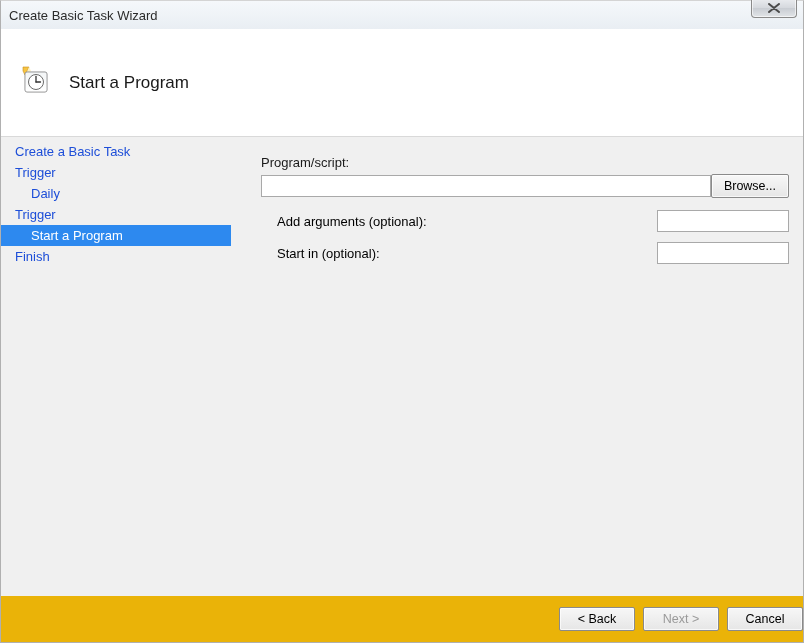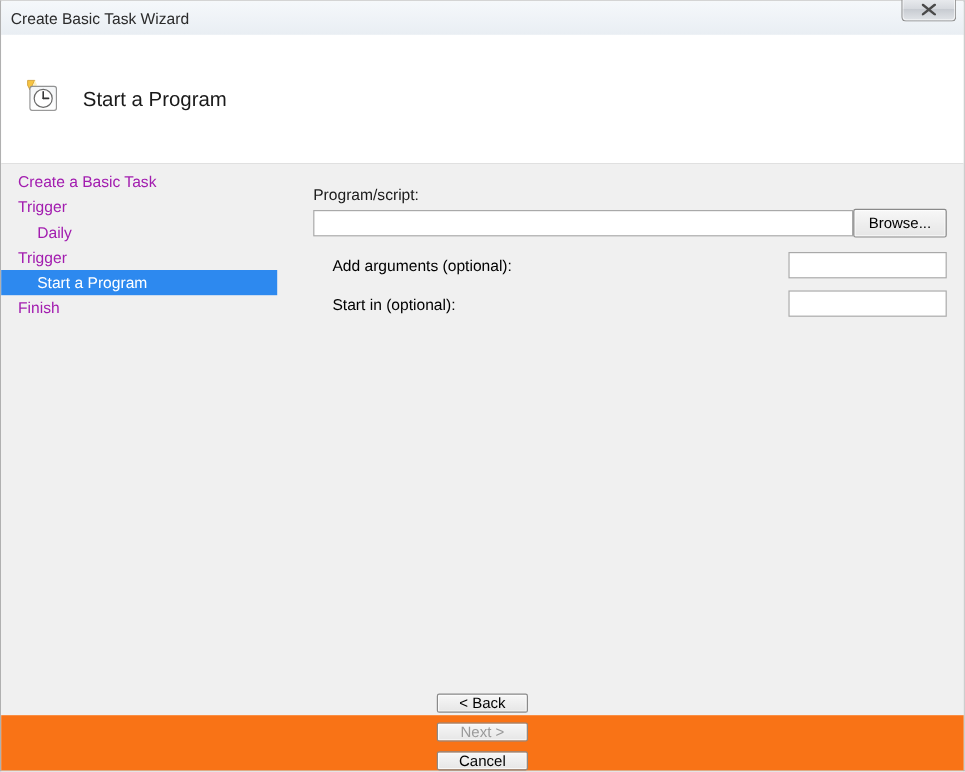--- a/index.html
+++ b/index.html
@@ -61,21 +61,21 @@
     display: flex;
     background: #f0f0f0;
   }
   .sidebar {
     width: 230px;
     padding-top: 4px;
   }
   .side-item {
     padding: 3px 0 3px 14px;
     font-size: 13px;
-    color: #a21caf;
+    color: #1d4ed8;
     white-space: nowrap;
   }
   .side-item.sub {
     padding-left: 30px;
   }
   .side-item.selected {
     background: #2d89ef;
     color: #fff;
   }
   .main-pane {
@@ -124,25 +124,24 @@
   }
   .opt-row .lbl-inline {
     font-size: 13px;
     margin-left: 16px;
   }
   .opt-row input.win {
     width: 132px;
   }
   .footer {
     height: 46px;
-    background: #f97316;
+    background: #eab308;
     border-top: none;
     display: flex; align-items: center; justify-content: flex-end;
     gap: 8px;
-    flex-direction: column;
   }
 </style>
 </head>
 <body>
 
 <div class="window">
 
   <div class="titlebar">
     <span class="title">Create Basic Task Wizard</span>
     <div class="close-btn">

